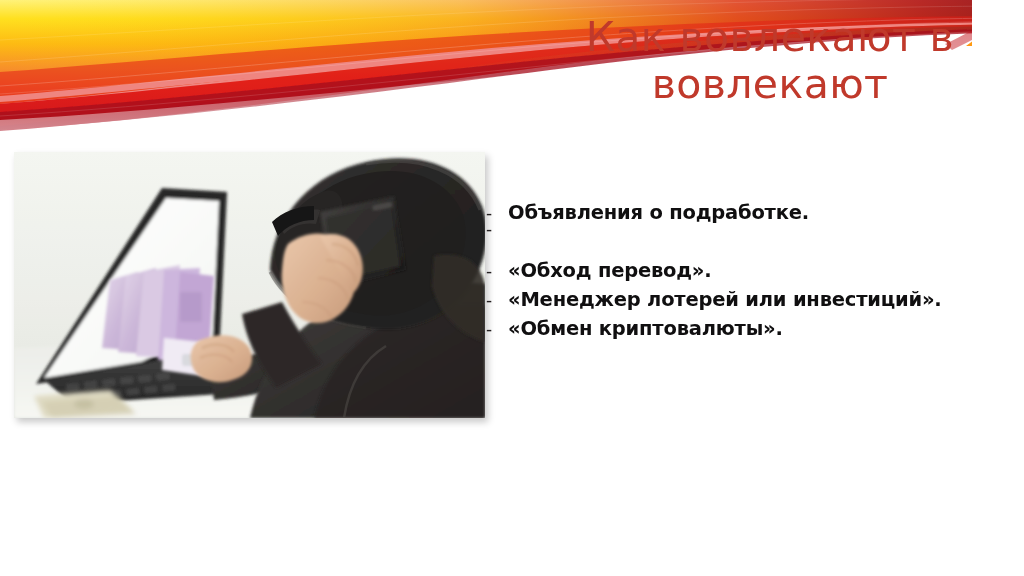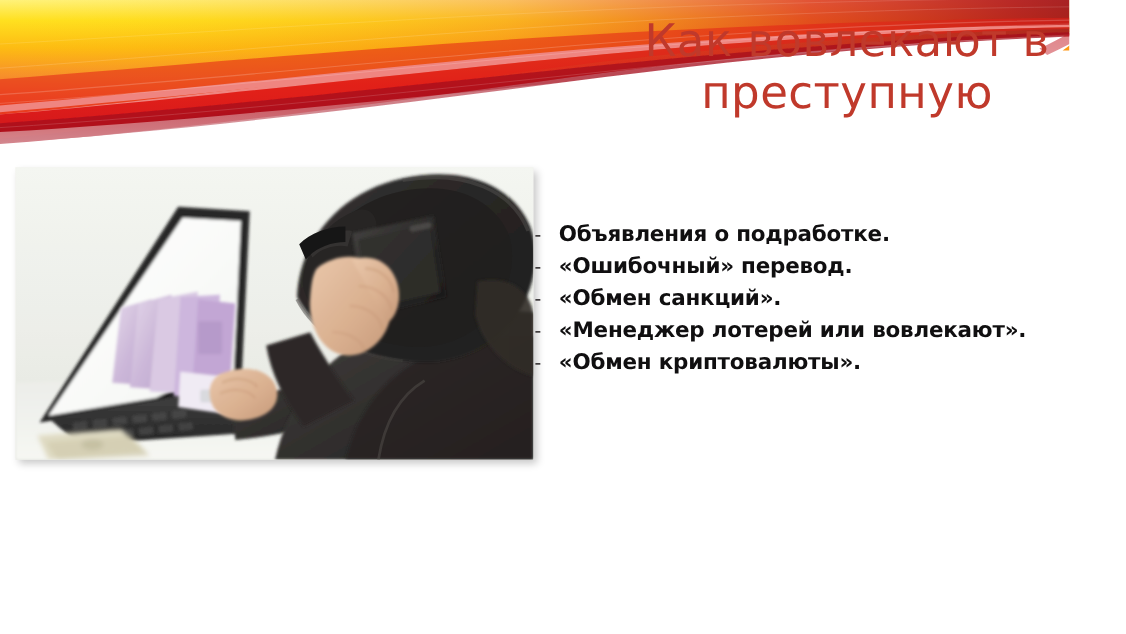--- a/index.html
+++ b/index.html
@@ -170,21 +170,21 @@
       <path d="M1024,0 L1024,46 L966,46 C990,28 1004,12 1012,0 Z" fill="url(#gFlash)"></path>
       <path d="M1024,2 L1024,34 L980,38 C998,24 1012,12 1020,2 Z" fill="#FFE95C" opacity="0.85" filter="url(#blurTiny)"></path>
       <path d="M945,44 C975,30 1000,14 1015,0 L1024,0 L1024,10 C1004,22 978,38 952,50 Z" fill="#C1121C" opacity="0.5"></path>
 
       <path d="M0,120 C150,112 340,92 560,70 C760,50 910,38 1024,34 L1024,140 L0,140 Z" fill="url(#gFeather)" opacity="0.55"></path>
     </svg>
   </div>
 
   <div id="title-block">
     <div class="title-line">Как вовлекают в</div>
-    <div class="title-line">преступную</div>
+    <div class="title-line">вовлекают</div>
   </div>
 
   <div id="photo">
     <svg width="471" height="266" viewBox="0 0 471 266" xmlns="http://www.w3.org/2000/svg">
       <defs>
         <linearGradient id="wallG" x1="0" y1="0" x2="0" y2="1">
           <stop offset="0%" stop-color="#f4f6f1"></stop>
           <stop offset="55%" stop-color="#eceee8"></stop>
           <stop offset="100%" stop-color="#e2e4de"></stop>
         </linearGradient>
@@ -328,29 +328,28 @@
     </svg>
   </div>
 
   <div id="bullets">
     <div class="bullet-row">
       <span class="bullet-dash">-</span>
       <span class="bullet-text">Объявления о подработке.</span>
     </div>
     <div class="bullet-row">
       <span class="bullet-dash">-</span>
-      <span class="bullet-text">«Ошибочный» перевод.</span>
-    </div>
-    <div class="bullet-row">
-      <span class="bullet-dash">-</span>
-      <span class="bullet-text">«Обмен санкций».</span>
-    </div>
-    <div class="bullet-row">
-      <span class="bullet-dash">-</span>
-      <span class="bullet-text">«Менеджер лотерей или вовлекают».</span>
+    </div>
+    <div class="bullet-row">
+      <span class="bullet-dash">-</span>
+      <span class="bullet-text">«Обход перевод».</span>
+    </div>
+    <div class="bullet-row">
+      <span class="bullet-dash">-</span>
+      <span class="bullet-text">«Менеджер лотерей или инвестиций».</span>
     </div>
     <div class="bullet-row">
       <span class="bullet-dash">-</span>
       <span class="bullet-text">«Обмен криптовалюты».</span>
     </div>
   </div>
 
 </div>
 
 </body></html>

